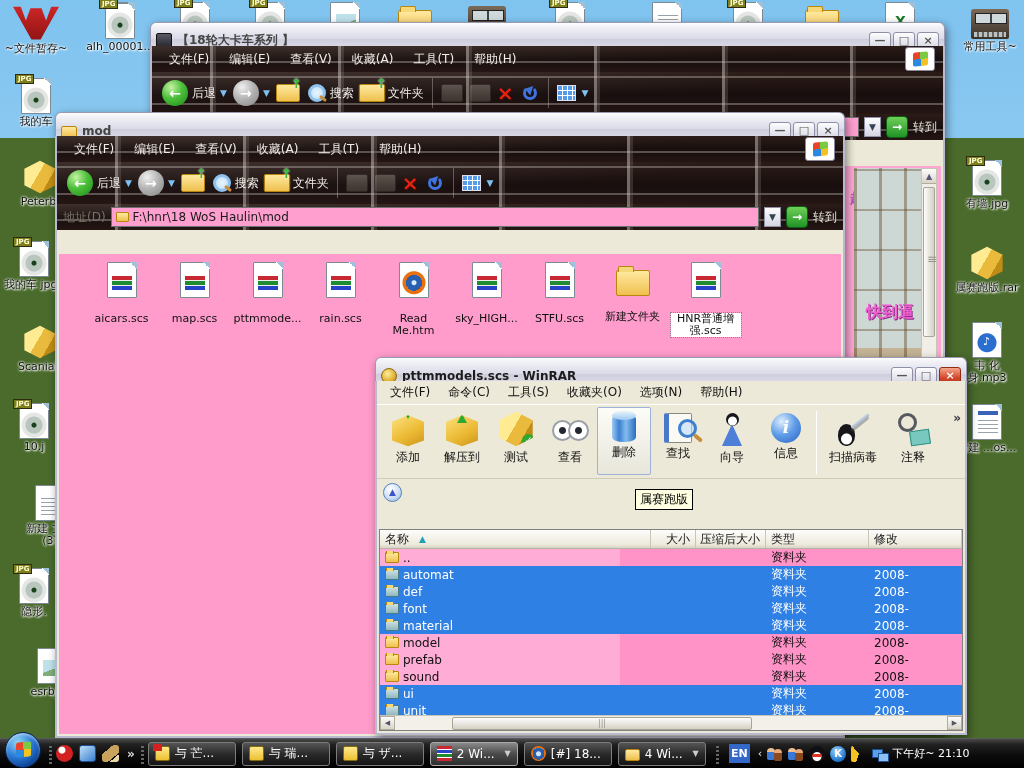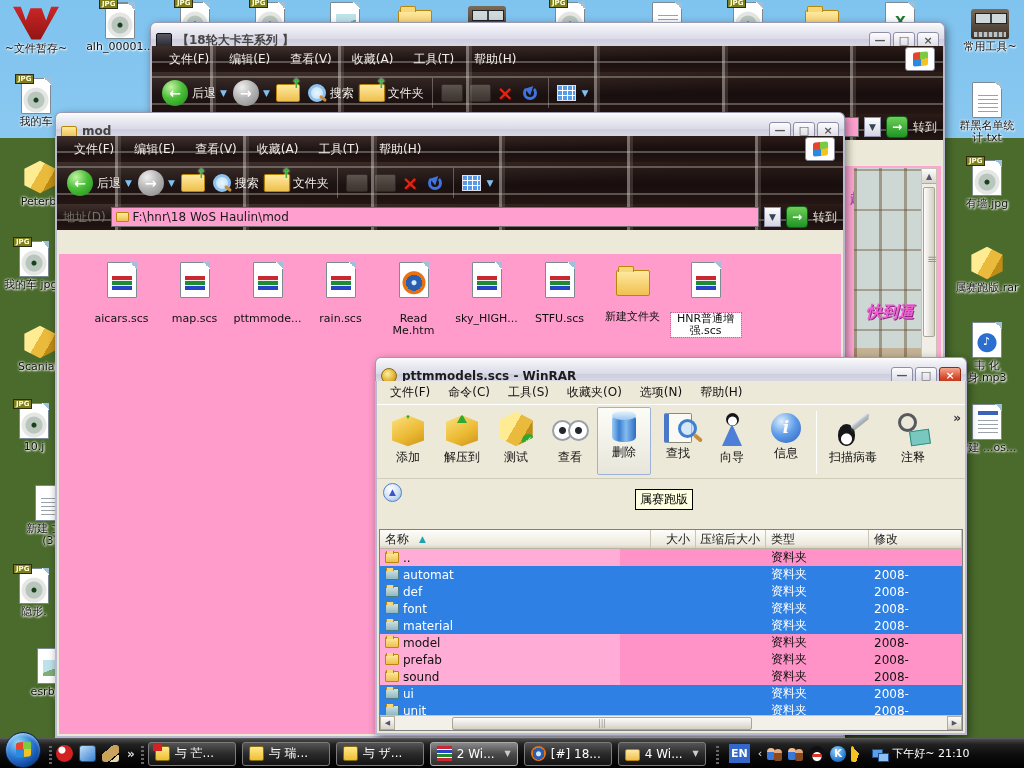--- a/index.html
+++ b/index.html
@@ -92,21 +92,21 @@
 
 .bgwin{left:150px;top:22px;width:795px;height:713px;z-index:2}
 .bgwin .content{position:absolute;left:2px;right:2px;top:120px;bottom:2px;background:#ffa6d2;overflow:hidden}
 .photo{position:absolute;left:700px;top:2px;width:71px;bottom:0;
  background:
  repeating-linear-gradient(0deg,rgba(95,65,35,.38) 0 2px,transparent 2px 40px),
  repeating-linear-gradient(90deg,rgba(95,65,35,.42) 0 3px,transparent 3px 25px),
  linear-gradient(180deg,#cdd8d4 0 32%,#c3b296 32% 62%,#ae9a7c 62%)}
 .photo::after{content:"";position:absolute;left:-4px;bottom:90px;width:78px;height:26px;background:linear-gradient(#e3cfa8,#bfa478);transform:rotate(-14deg);box-shadow:0 6px 0 rgba(90,60,30,.45)}
 .vtext{position:absolute;color:#b24cc8;font-size:14px;font-weight:bold}
-.phototext{position:absolute;color:#ef5fd0;font-size:16px;font-weight:bold;font-style:italic;text-shadow:1px 1px 0 #8d2c88;white-space:nowrap}
+.phototext{position:absolute;color:#ef5fd0;font-size:16px;font-weight:bold;text-shadow:1px 1px 0 #8d2c88;white-space:nowrap}
 .vscroll{position:absolute;top:2px;bottom:0;right:4px;width:16px;background:#f0eee6;border:1px solid #c8c4b8}
 .vscroll .sa{height:15px;background:linear-gradient(#fdfdfd,#d8d4c8);border-bottom:1px solid #b0ac9e;color:#557;font-size:8px;text-align:center;line-height:15px}
 .vscroll .sthumb{position:absolute;left:1px;right:1px;top:18px;height:150px;border-radius:2px;background:linear-gradient(90deg,#fdfdfd,#d4d0c4);border:1px solid #a8a496}
 .vscroll .sthumb::after{content:"≡";position:absolute;left:3px;top:64px;color:#98948a}
 .vscroll .sa.dn{position:absolute;bottom:0;left:0;right:0;border-top:1px solid #b0ac9e;border-bottom:none}
 
 .modwin{left:55px;top:112px;width:790px;height:626px;z-index:3}
 .modwin .content{position:absolute;left:2px;right:2px;top:118px;bottom:2px;background:#ff9ccb;overflow:hidden}
 .filerow{display:flex;padding:8px 0 0 26px}
 .fitem{width:73px;display:flex;flex-direction:column;align-items:center;flex:none}
@@ -261,24 +261,20 @@
   </div>
   <div class="dicon" style="left:20px;top:648px">
     <span class="fico imgico"></span>
     <span class="dlbl">esrb_ev</span>
   </div>
 
   <div class="dicon" style="left:958px;top:5px">
     <span class="truckico"></span>
     <span class="dlbl">常用工具~</span>
   </div>
-  <div class="dicon" style="left:955px;top:82px">
-    <span class="fico txtico"></span>
-    <span class="dlbl">群黑名单统计.txt</span>
-  </div>
   <div class="dicon" style="left:955px;top:160px">
     <span class="fico jpgico"></span>
     <span class="dlbl">有墙.jpg</span>
   </div>
   <div class="dicon" style="left:955px;top:244px">
     <span class="cubeico"></span>
     <span class="dlbl">属赛跑版.rar</span>
   </div>
   <div class="dicon" style="left:955px;top:322px">
     <span class="fico mp3ico"></span>

